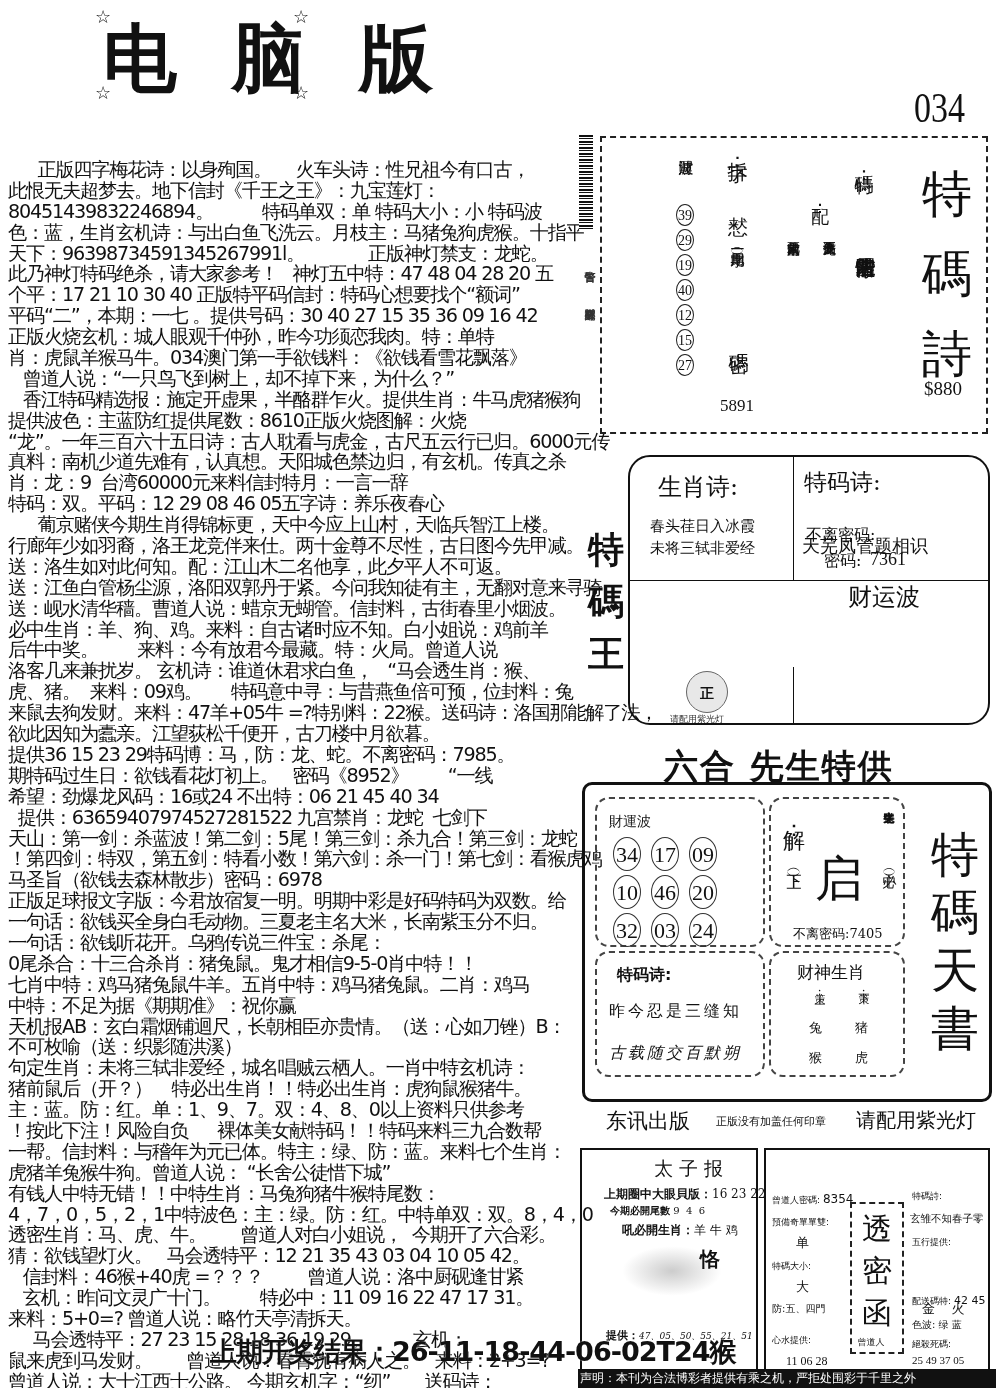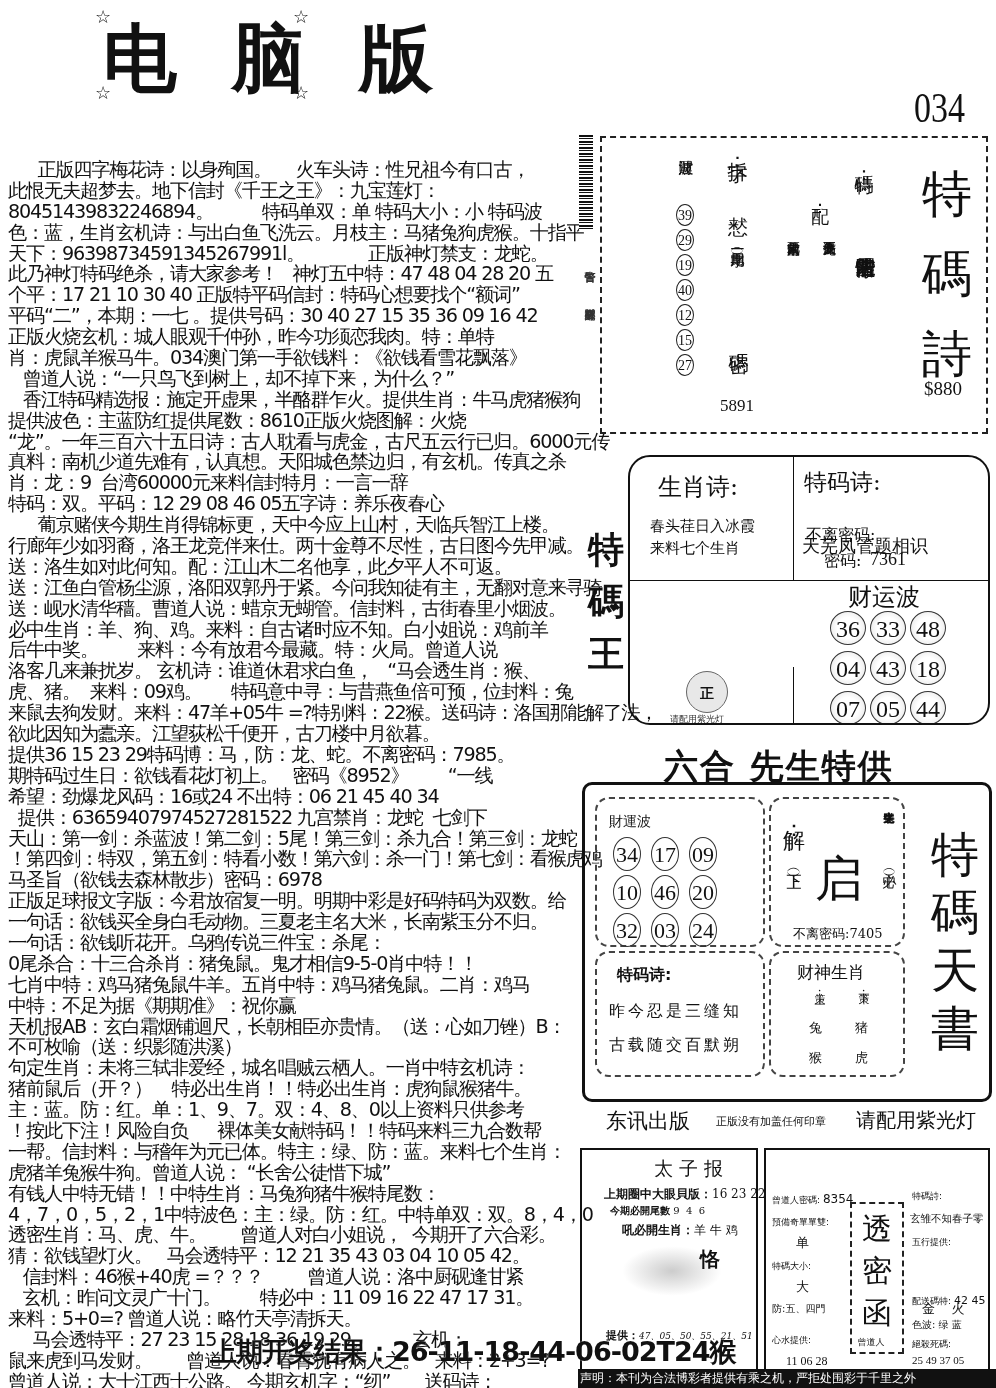--- a/index.html
+++ b/index.html
@@ -91,57 +91,56 @@
 
 <div id="kinglabel" class="side-label" style="left:586px;top:524px;font-size:36px;line-height:52px;width:40px;text-align:center;">
     <div>特</div>
     <div>碼</div>
     <div>王</div>
   </div>
 <div class="box2">
   <div class="cell" style="left:0;top:0;width:164px;height:124px;border-right:1px solid #111;border-bottom:1px solid #111;">
     <div style="position:absolute;left:28px;top:14px;font-size:24px;">生肖诗:</div>
     <div style="position:absolute;left:20px;top:60px;font-size:15px;">春头荏日入冰霞</div>
-    <div style="position:absolute;left:20px;top:82px;font-size:15px;">来料七个生肖</div>
+    <div style="position:absolute;left:20px;top:82px;font-size:15px;">未将三轼非爱经</div>
   </div>
   <div class="cell" style="left:164px;top:0;width:198px;height:124px;border-bottom:1px solid #111;">
     <div style="position:absolute;left:10px;top:10px;font-size:23px;">特码诗:</div>
     <div style="position:absolute;left:8px;top:44px;font-size:18px;margin-top:33px;">天芜凤管题相识</div>
     <div style="position:absolute;left:12px;top:68px;font-size:16px;">不离密码:</div>
     <div style="position:absolute;left:30px;top:94px;font-size:16px;">密码:</div>
     <div style="position:absolute;left:76px;top:92px;font-size:18px;font-family:'Liberation Serif',serif;">7361</div>
   </div>
   <div class="cell" style="left:0;top:210px;width:164px;height:60px;border-right:1px solid #111;">
     <div style="position:absolute;left:56px;top:4px;width:42px;height:42px;border:1px solid #666;border-radius:50%;background:#e8e8e8;text-align:center;line-height:42px;font-size:14px;font-weight:bold;">正</div>
     <div style="position:absolute;left:40px;top:46px;font-size:9px;color:#333;">请配用紫光灯</div>
   </div>
   <div class="cell" style="left:164px;top:124px;width:198px;height:146px;">
     <div style="position:absolute;left:54px;top:0;font-size:24px;">财运波</div>
-    <div id="fw2" style="position:absolute;left:34px;top:30px;width:130px;line-height:38px;"><span class="ball">36</span><span class="ball">33</span><span class="ball">48</span><br><span class="ball">04</span><span class="ball">43</span><span class="ball">18</span><br><span class="ball">07</span><span class="ball">05</span><span class="ball">44</span><br></div>
   </div>
 </div>
 
 <div class="lh-title">六合 先生特供</div>
 <div class="box3">
   <div class="sub" style="left:10px;top:12px;width:170px;height:150px;">
     <div style="position:absolute;left:12px;top:14px;font-size:14px;">財運波</div>
     <div id="fw3" style="position:absolute;left:16px;top:38px;width:140px;line-height:36px;"><span class="ball2" style="margin: 0px 10px 2px 0px;">34</span><span class="ball2" style="margin: 0px 10px 2px 0px;">17</span><span class="ball2" style="margin: 0px 10px 2px 0px;">09</span><br><span class="ball2" style="margin: 0px 10px 2px 0px;">10</span><span class="ball2" style="margin: 0px 10px 2px 0px;">46</span><span class="ball2" style="margin: 0px 10px 2px 0px;">20</span><br><span class="ball2" style="margin: 0px 10px 2px 0px;">32</span><span class="ball2" style="margin: 0px 10px 2px 0px;">03</span><span class="ball2" style="margin: 0px 10px 2px 0px;">24</span><br></div>
   </div>
   <div class="sub" style="left:184px;top:12px;width:136px;height:150px;">
     <div class="vcol" style="left:10px;top:14px;font-size:22px;line-height:26px;">解：</div>
     <div class="vcol" style="left:14px;top:64px;font-size:15px;line-height:18px;">（上下）</div>
     <div style="position:absolute;left:44px;top:48px;font-size:48px;">启</div>
     <div class="vcol" style="left:110px;top:4px;font-size:11px;line-height:14px;font-weight:bold;">先生送字</div>
     <div class="vcol" style="left:110px;top:64px;font-size:14px;line-height:17px;">（必中）</div>
     <div style="position:absolute;left:22px;top:126px;font-size:13px;">不离密码:7405</div>
   </div>
   <div class="sub" style="left:10px;top:166px;width:170px;height:126px;">
     <div style="position:absolute;left:20px;top:12px;font-size:16px;font-weight:bold;font-family:'DejaVu Sans',sans-serif;">特码诗:</div>
     <div style="position:absolute;left:12px;top:48px;font-size:16px;letter-spacing:3px;">昨今忍是三缝知</div>
-    <div style="position:absolute;left:12px;top:82px;font-size:16px;letter-spacing:3px;">古载随交百默朔</div>
+    <div style="position:absolute;left:12px;top:90px;font-size:16px;letter-spacing:3px;font-style:italic;">古载随交百默朔</div>
   </div>
   <div class="sub" style="left:184px;top:166px;width:136px;height:126px;">
     <div style="position:absolute;left:26px;top:8px;font-size:17px;">财神生肖</div>
     <div class="vcol" style="left:42px;top:32px;font-size:11px;line-height:12px;">上策:</div>
     <div class="vcol" style="left:86px;top:32px;font-size:11px;line-height:12px;">下策:</div>
     <div style="position:absolute;left:38px;top:66px;font-size:13px;">兔</div>
     <div style="position:absolute;left:38px;top:96px;font-size:13px;">猴</div>
     <div style="position:absolute;left:84px;top:66px;font-size:13px;">猪</div>
     <div style="position:absolute;left:84px;top:96px;font-size:13px;">虎</div>
   </div>

